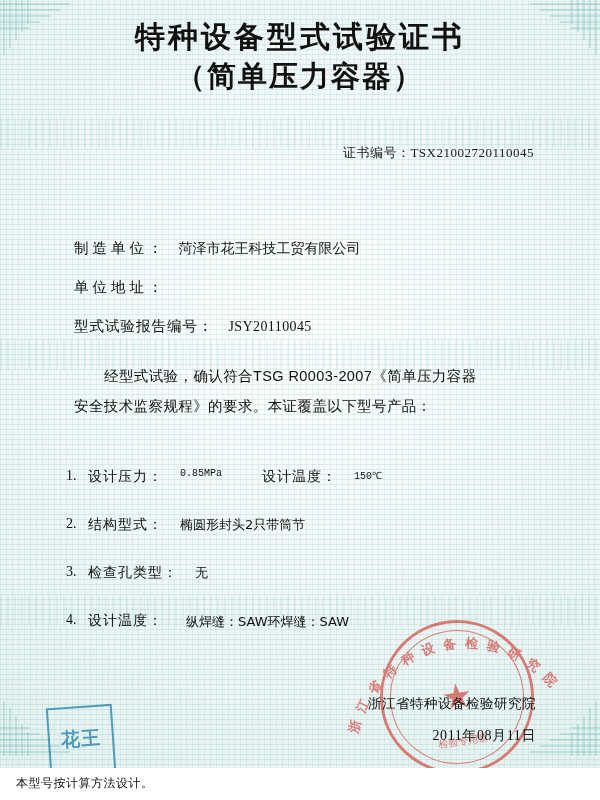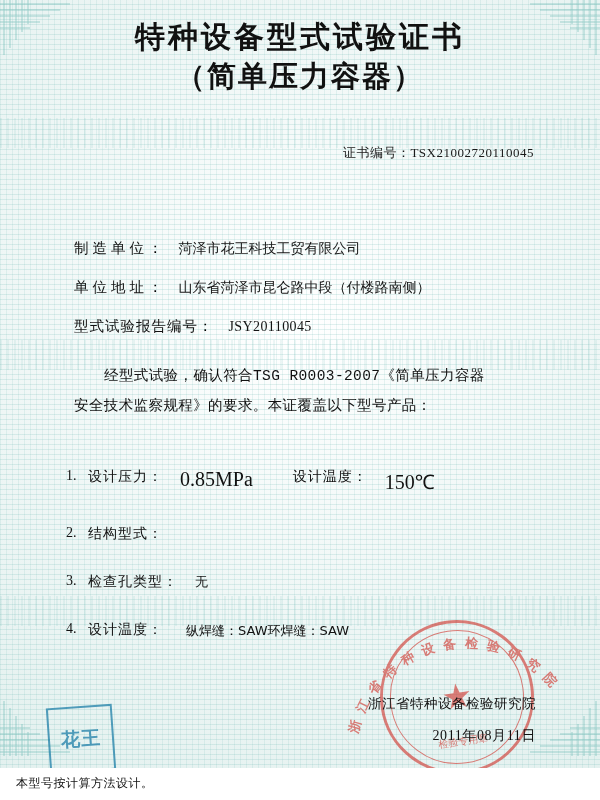--- a/index.html
+++ b/index.html
@@ -124,21 +124,21 @@
     font-family: "Liberation Serif", serif;
     font-size: 14px;
     letter-spacing: 0.4px;
   }
 
   .statement {
     position: absolute;
     top: 362px;
     left: 74px;
     right: 64px;
-    font-family: Liberation Mono, monospace;
+    font-family: Liberation Sans, sans-serif;
     font-size: 14.5px;
     line-height: 2.05;
     color: #111111;
     letter-spacing: 0.4px;
   }
   .statement .indent { display: inline-block; width: 30px; }
 
   .models {
     position: absolute;
     top: 468px;
@@ -160,22 +160,22 @@
   }
   .model-label {
     letter-spacing: 1px;
     white-space: nowrap;
   }
   .model-value {
     margin-left: 18px;
     font-size: 13px;
   }
   .model-value.num {
-    font-family: Liberation Serif, serif;
-    font-size: 20px;
+    font-family: Liberation Mono, monospace;
+    font-size: 10px;
   }
   .model-sub {
     margin-left: 24px;
     display: flex;
     flex-direction: row;
     line-height: 1.55;
     font-size: 13px;
   }
   .inline-gap { display: inline-block; width: 40px; }
 
@@ -335,21 +335,20 @@
 
   <div class="fields">
     <div class="field-row">
       <span class="field-label">制造单位</span>
       <span class="field-colon">：</span>
       <span class="field-value">菏泽市花王科技工贸有限公司</span>
     </div>
     <div class="field-row">
       <span class="field-label">单位地址</span>
       <span class="field-colon">：</span>
-      <span class="field-value">山东省菏泽市昆仑路中段（付楼路南侧）</span>
     </div>
     <div class="field-row">
       <span class="field-label wide">型式试验报告编号</span>
       <span class="field-colon">：</span>
       <span class="field-value mono">JSY20110045</span>
     </div>
   </div>
 
   <div class="statement">
     <span class="indent"></span><span>经型式试验，确认符合TSG R0003-2007《简单压力容器</span><br>
@@ -366,20 +365,21 @@
       <span class="inline-gap"></span>
       <span class="model-label">设计温度</span>
       <span>：</span>
       <span class="model-value num">150℃</span>
     </div>
 
     <div class="model-row">
       <span class="model-idx">2.</span>
       <span class="model-label">结构型式</span>
       <span>：</span>
+      <span class="model-value">椭圆形封头2只带筒节</span>
     </div>
 
     <div class="model-row">
       <span class="model-idx">3.</span>
       <span class="model-label">检查孔类型</span>
       <span>：</span>
       <span class="model-value">无</span>
     </div>
 
     <div class="model-row">

